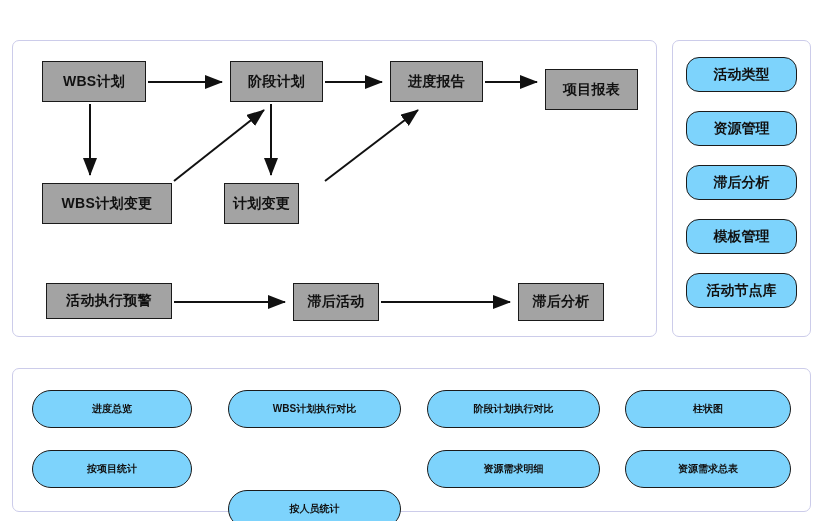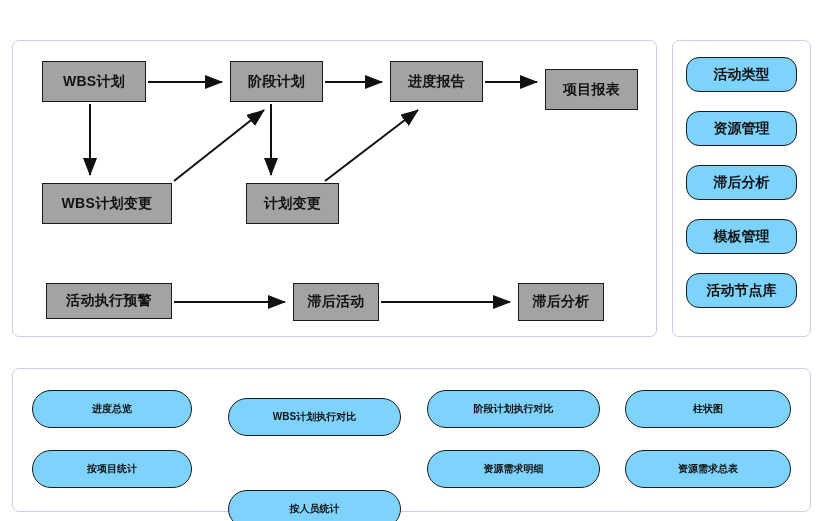--- a/index.html
+++ b/index.html
@@ -113,37 +113,37 @@
         <path d="M 381,302 L 510,302" stroke="#111111" stroke-width="2" fill="none" marker-end="url(#arrowhead)"></path>
       </g>
   </svg>
 
   <div id="flow-nodes">
       <div class="flow-box" style="left: 42px; top: 61px; width: 104px; height: 41px;">WBS计划</div>
       <div class="flow-box" style="left: 230px; top: 61px; width: 93px; height: 41px;">阶段计划</div>
       <div class="flow-box" style="left: 390px; top: 61px; width: 93px; height: 41px;">进度报告</div>
       <div class="flow-box" style="left: 545px; top: 69px; width: 93px; height: 41px;">项目报表</div>
       <div class="flow-box" style="left: 42px; top: 183px; width: 130px; height: 41px;">WBS计划变更</div>
-      <div class="flow-box" style="left: 246px; top: 183px; width: 93px; height: 41px;">计划变更</div>
+      <div class="flow-box" style="left: 224px; top: 183px; width: 75px; height: 41px;">计划变更</div>
       <div class="flow-box" style="left: 46px; top: 283px; width: 126px; height: 36px;">活动执行预警</div>
       <div class="flow-box" style="left: 293px; top: 283px; width: 86px; height: 38px;">滞后活动</div>
       <div class="flow-box" style="left: 518px; top: 283px; width: 86px; height: 38px;">滞后分析</div>
     </div>
 
   <div id="mgmt-buttons">
       <div class="btn-orange mgmt-btn" style="left: 686px; top: 57px;">活动类型</div>
       <div class="btn-orange mgmt-btn" style="left: 686px; top: 111px;">资源管理</div>
       <div class="btn-orange mgmt-btn" style="left: 686px; top: 165px;">滞后分析</div>
       <div class="btn-orange mgmt-btn" style="left: 686px; top: 219px;">模板管理</div>
       <div class="btn-orange mgmt-btn" style="left: 686px; top: 273px;">活动节点库</div>
     </div>
 
   <div id="report-buttons">
       <div class="btn-orange report-btn" style="left: 32px; top: 390px; width: 160px;">进度总览</div>
-      <div class="btn-orange report-btn" style="left: 228px; top: 390px; width: 173px; margin-top: 8px;">WBS计划执行对比</div>
+      <div class="btn-orange report-btn" style="left: 228px; top: 390px; width: 173px;">WBS计划执行对比</div>
       <div class="btn-orange report-btn" style="left: 427px; top: 390px; width: 173px;">阶段计划执行对比</div>
       <div class="btn-orange report-btn" style="left: 625px; top: 390px; width: 166px;">柱状图</div>
       <div class="btn-orange report-btn" style="left: 32px; top: 450px; width: 160px;">按项目统计</div>
       <div class="btn-orange report-btn" style="left: 228px; top: 450px; width: 173px; margin-top: 40px;">按人员统计</div>
       <div class="btn-orange report-btn" style="left: 427px; top: 450px; width: 173px;">资源需求明细</div>
       <div class="btn-orange report-btn" style="left: 625px; top: 450px; width: 166px;">资源需求总表</div>
     </div>
 
 </div>
 

